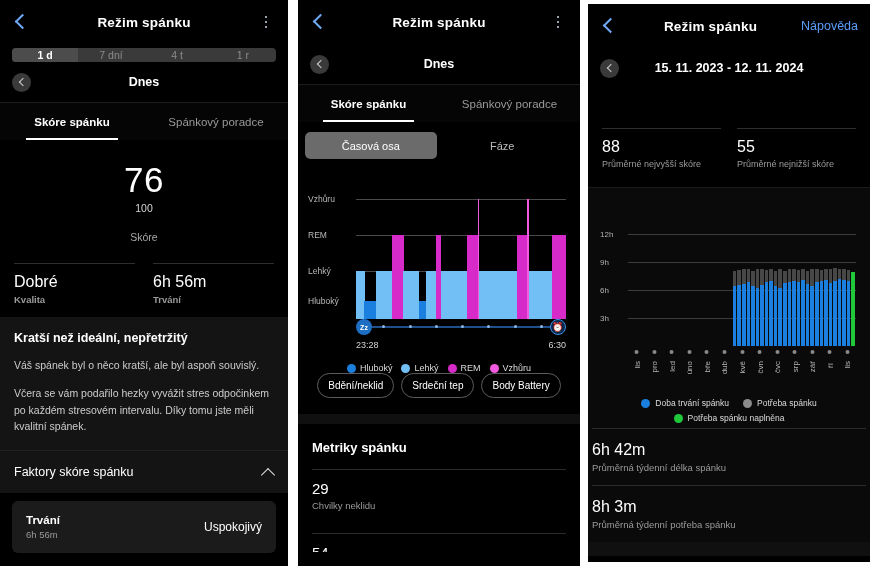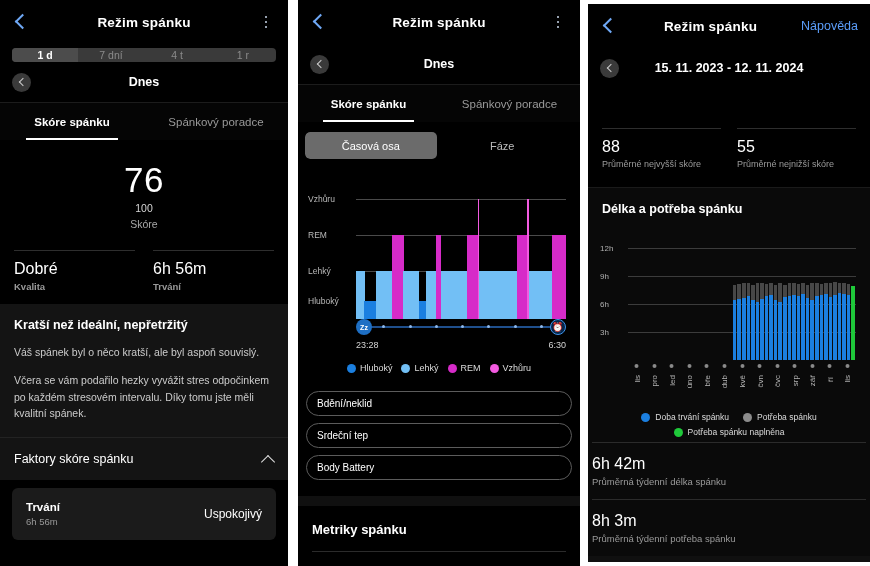--- a/index.html
+++ b/index.html
@@ -152,21 +152,21 @@
   }
 
   
   .score-wrap {
     text-align: center;
     padding-top: 22px;
     padding-bottom: 16px;
   }
   .score-value { font-size: 35px; font-weight: 300; line-height: 1; color: #fff; letter-spacing: .5px;}
   .score-max { font-size: 10.5px; color: #d6d6d6; margin-top: 5px; }
-  .score-label { font-size: 10.5px; color: #a8a8a8; margin-top: 4px; }
+  .score-label { font-size: 10.5px; color: #a8a8a8; margin-top: 17px; }
 
   .stat-row {
     display: flex;
     padding: 0 14px;
     gap: 18px;
     margin-top: 4px;
   }
   .stat-cell {
     flex: 1;
     border-top: 1px solid #2e2e2e;
@@ -295,21 +295,21 @@
     gap: 9px;
     margin-top: 26px;
     flex-wrap: wrap;
   }
   .legend-item { display: flex; align-items: center; gap: 4px; }
   .legend-dot { width: 9px; height: 9px; border-radius: 50%; }
   .legend-text { font-size: 9px; color: #dcdcdc; }
 
   .chips {
     display: flex; justify-content: center; gap: 7px;
-    margin-top: 18px; padding: 0 8px; flex-direction: column;
+    padding: 0 8px;
   }
   .chip {
     border: 1px solid #5c5c5c;
     border-radius: 14px;
     padding: 6px 10px;
     font-size: 10px;
     color: #ffffff;
     white-space: nowrap;
     cursor: pointer;
   }
@@ -571,21 +571,20 @@
         <div class="avg-value">88</div>
         <div class="avg-name">Průměrné nejvyšší skóre</div>
       </div>
       <div class="avg-cell">
         <div class="avg-value">55</div>
         <div class="avg-name">Průměrné nejnižší skóre</div>
       </div>
     </div>
 
     <div class="dur-section">
-      <div class="dur-title">Délka a potřeba spánku</div>
 
       <div class="weekchart" id="weekchart">
           <div class="wc-grid" style="top: 98px;"></div>
           <div class="wc-ylab" style="top: 98px;">3h</div>
           <div class="wc-grid" style="top: 70px;"></div>
           <div class="wc-ylab" style="top: 70px;">6h</div>
           <div class="wc-grid" style="top: 42px;"></div>
           <div class="wc-ylab" style="top: 42px;">9h</div>
           <div class="wc-grid" style="top: 14px;"></div>
           <div class="wc-ylab" style="top: 14px;">12h</div>

